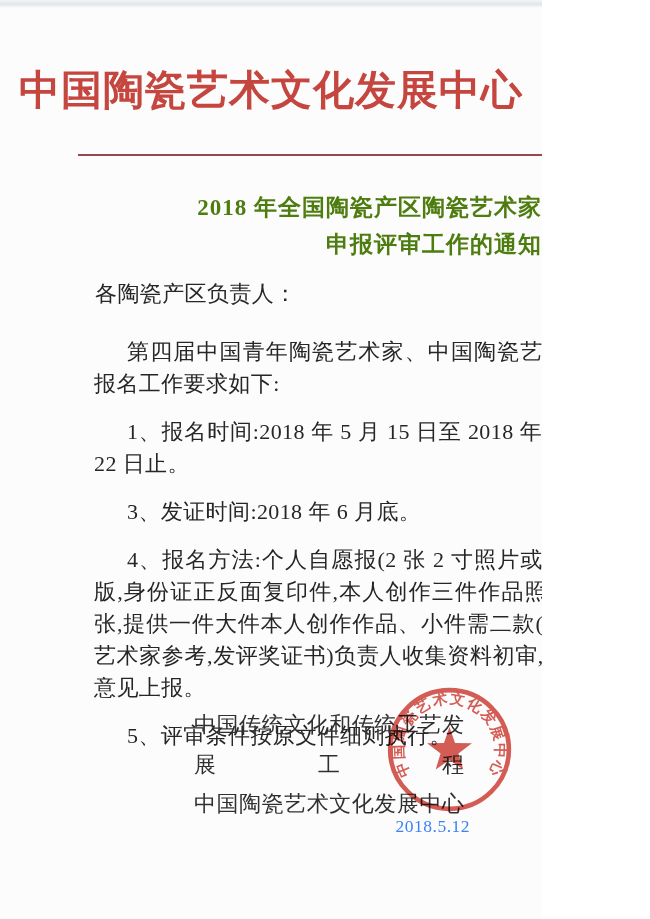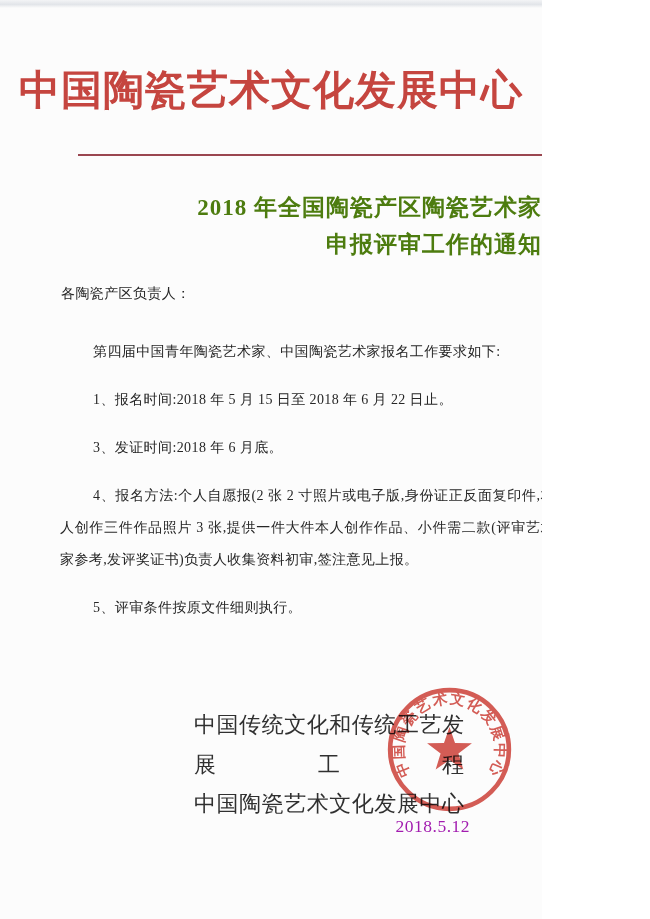--- a/index.html
+++ b/index.html
@@ -46,23 +46,23 @@
     text-align: right;
     font-size: 23px;
     font-weight: 700;
     line-height: 37px;
     color: #4d7c0f;
     letter-spacing: 1px;
   }
   .body-block {
     position: absolute;
     top: 278px;
-    left: 44px;
+    left: 78px;
     width: 527px;
-    font-size: 14px;
+    font-size: 22px;
     line-height: 32px;
     text-align: justify;
     letter-spacing: 0.4px;
   }
   .salutation {
     padding-left: 17px;
     margin: 0 0 26px 0;
   }
   .body-block p {
     margin: 16px;
@@ -80,21 +80,21 @@
   .signature-line {
     text-align: justify;
     text-align-last: justify;
   }
   .date-line {
     position: absolute;
     top: 816px;
     right: 72px;
     font-size: 17.5px;
     letter-spacing: 0.5px;
-    color: #a21caf;
+    color: #3b82f6;
   }
   .official-seal {
     position: absolute;
     top: 685px;
     left: 385px;
     width: 129px;
     height: 129px;
     opacity: 0.85;
     mix-blend-mode: multiply;
     pointer-events: none;

